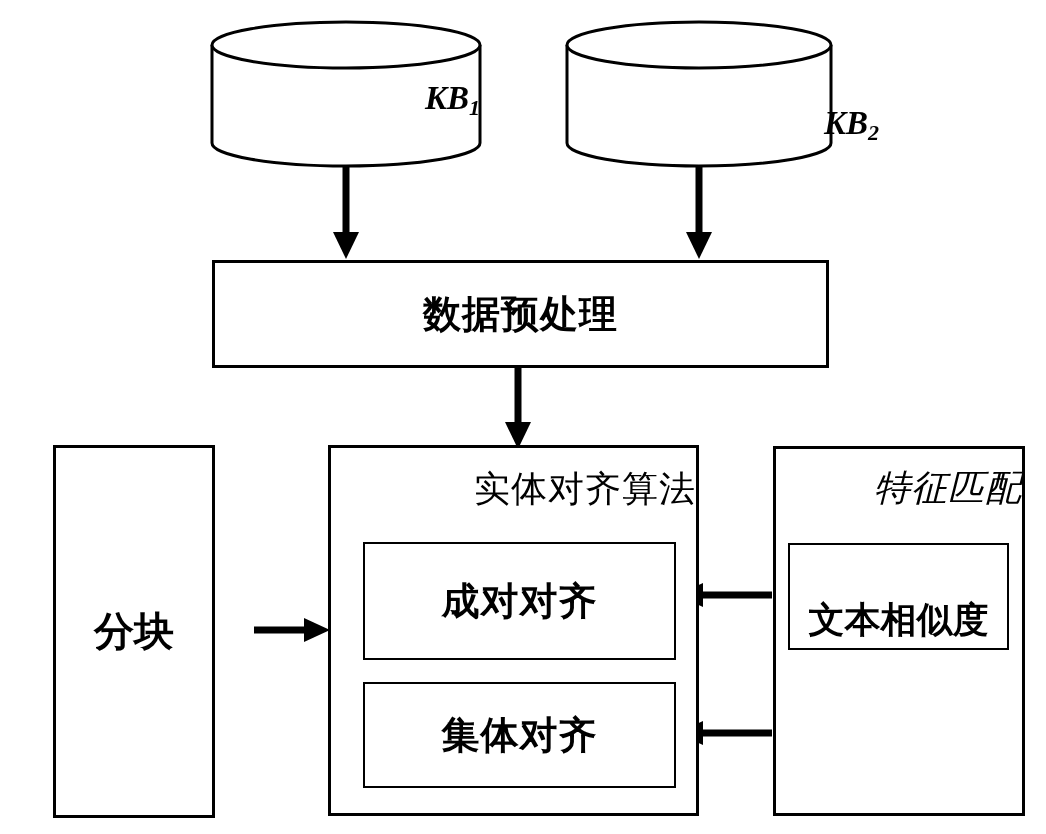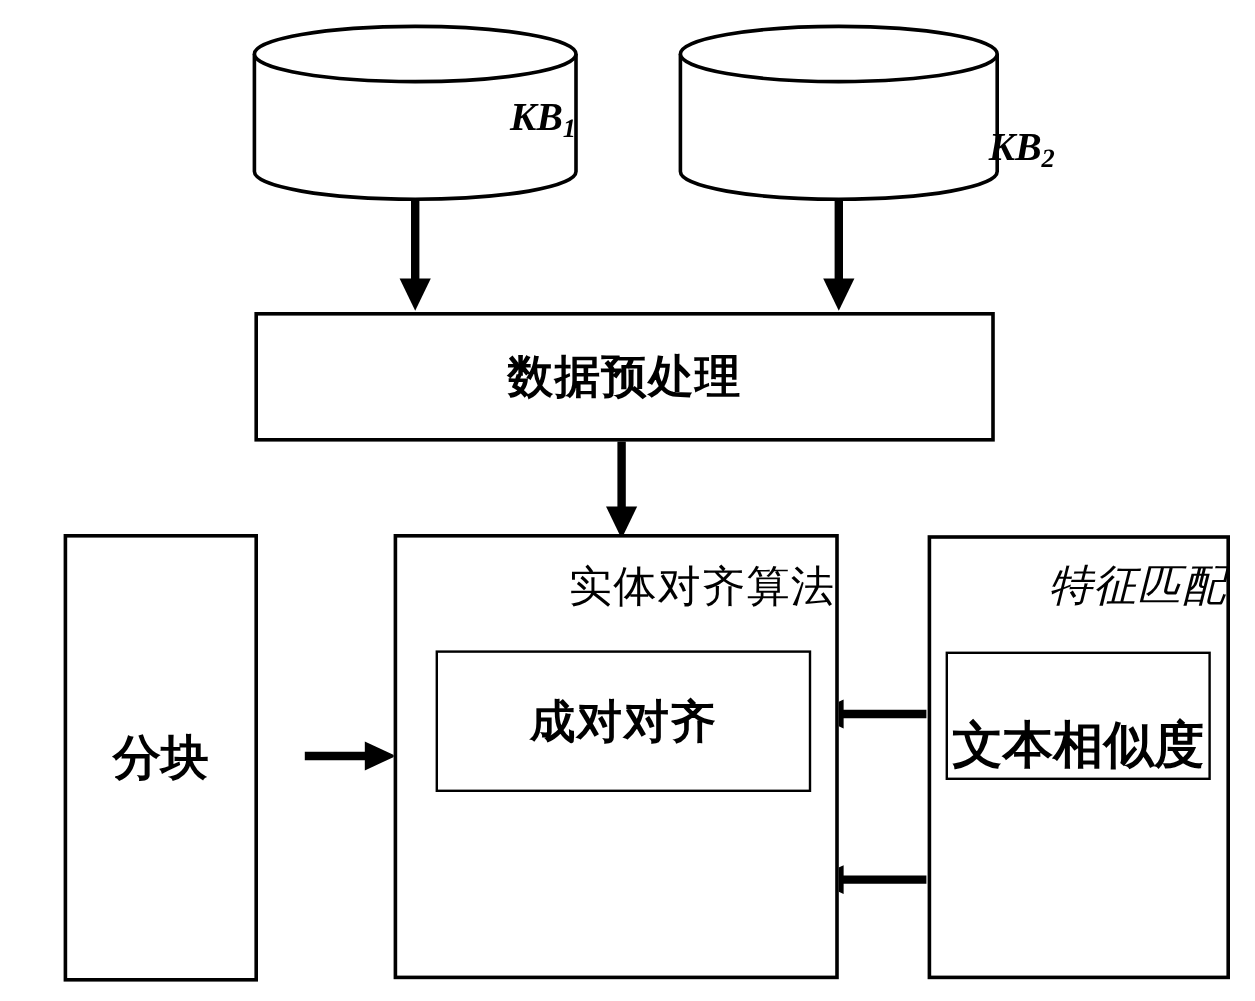--- a/index.html
+++ b/index.html
@@ -140,24 +140,27 @@
   </div>
 
   <div class="panel" style="left:328px; top:445px; width:371px; height:371px;">
     <div class="panel-title" style="margin-top:17px;">实体对齐算法</div>
   </div>
 
   <div class="box inner" style="left:363px; top:542px; width:313px; height:118px;">
     <span class="bold-label" style="font-size:38px; letter-spacing:1px;">成对对齐</span>
   </div>
 
+  <div class="box inner" style="left:363px; top:682px; width:313px; height:106px;">
+    <span class="bold-label" style="font-size:38px; letter-spacing:1px;">集体对齐</span>
+  </div>
 
   <div class="panel" style="left:773px; top:446px; width:252px; height:370px;">
     <div class="panel-title" style="margin-top:15px;font-style:italic;">特征匹配</div>
   </div>
 
   <div class="box inner" style="left:788px; top:543px; width:221px; height:107px;">
-    <span class="bold-label" style="font-size:42px;margin-top:48px;">文本相似度</span>
+    <span class="bold-label" style="font-size:36px;margin-top:48px;">文本相似度</span>
   </div>
 
 
 
 </div>
 
 </body></html>

